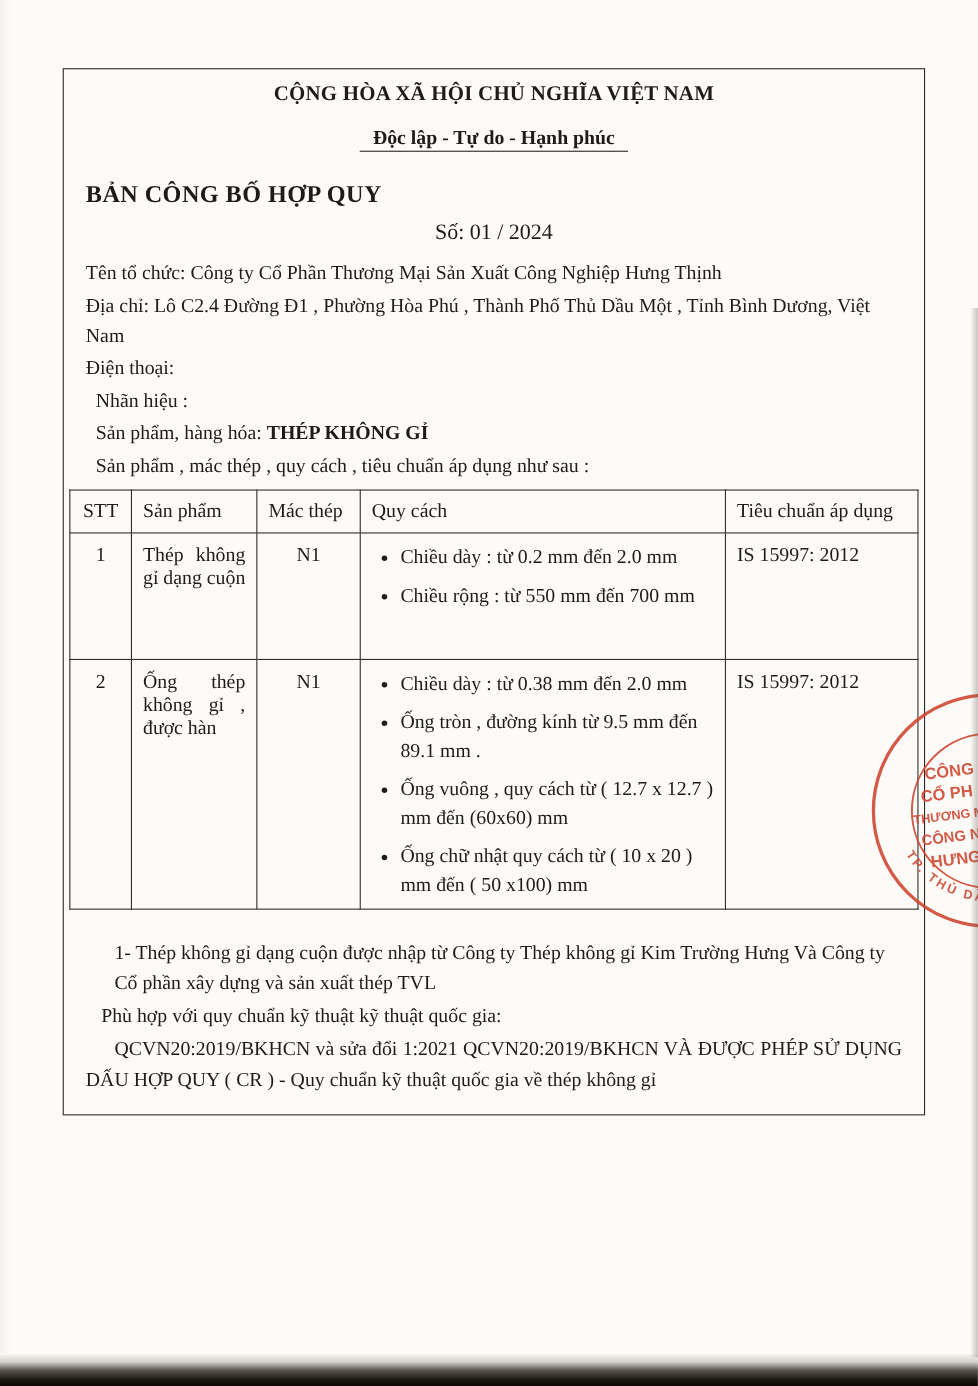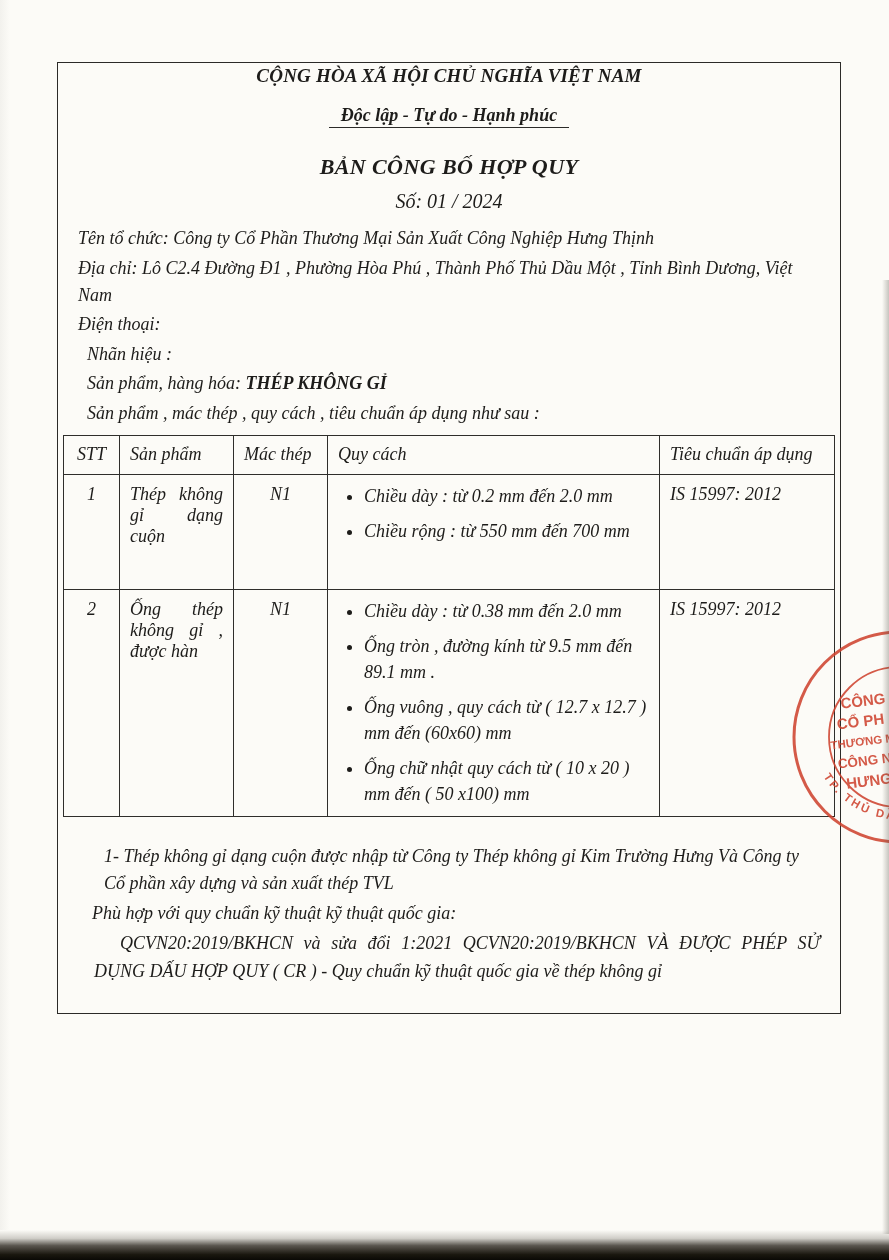--- a/index.html
+++ b/index.html
@@ -1,41 +1,41 @@
 <!DOCTYPE html>
 <html><head>
 <meta charset="utf-8">
 <style>
   html,body{margin:0;padding:0;background:#ffffff;}
   .page{position:relative;width:889px;height:1260px;background:#fcfbf7;overflow:hidden;
         font-family:"Liberation Serif",serif;color:#1d1c1a;}
   .frame{position:absolute;left:57px;top:62px;width:784px;height:952px;
-         border:1.5px solid #2b2a28;box-sizing:border-box;padding:0 20px 0 20px;font-style:italic;}
+         border:1.5px solid #2b2a28;box-sizing:border-box;padding:10px 20px 0 20px;}
   .center{text-align:center;}
   .nat-title{font-size:19px;font-weight:bold;letter-spacing:.2px;margin-top:2px;}
   .motto{display:inline-block;font-size:18px;font-weight:bold;
          border-bottom:1.7px solid #2b2a28;padding:2px 12px 1px;margin-top:16px;}
-  .doc-title{font-size:22px;font-weight:bold;margin:26px 0 10px;text-align:center;letter-spacing:.4px;}
+  .doc-title{font-size:22px;font-weight:bold;margin:26px 0 10px;letter-spacing:.4px;}
   .doc-no{font-size:20px;text-align:center;margin-bottom:12px;}
   p{font-size:18px;line-height:1.5;margin:2.5px 0;}
   .ind{padding-left:9px;}
   table{border-collapse:collapse;width:calc(100% + 30px);margin:8px -15px 0;table-layout:fixed;font-size:18px;}
   th,td{border:1.2px solid #2f2e2b;vertical-align:top;text-align:left;font-weight:normal;padding:9px 10px;}
   th{vertical-align:middle;height:24px;padding:7px 10px;}
   th.c,td.c{text-align:center;margin-top:36px;}
   td.sp{text-align:justify;}
   td.r1{height:96px;}
   td ul{margin:0;padding-left:26px;}
   td li{margin:0 0 10px;line-height:1.42;}
   td li:last-child{margin-bottom:0;}
   .notes{margin-top:26px;}
   .note1{padding-left:26px;}
   .note2{padding-left:56px;text-indent:-30px;margin-top:3px;}
   .prov,.conform{padding-left:14px;margin-top:3px;}
-  .std{text-align:justify;text-indent:26px;margin-top:3px;line-height:1.55;margin-left:16px;}
+  .std{text-align:justify;text-indent:26px;margin-top:3px;line-height:1.55;}
   .stamp{position:absolute;left:783px;top:622px;opacity:.88;}
   .scan-bottom{position:absolute;left:0;right:0;bottom:0;height:30px;
     background:linear-gradient(to bottom, rgba(140,136,128,0) 0%, rgba(140,136,128,.4) 28%,
                #5a564f 52%, #1a170f 82%, #0a0905 100%);}
   .scan-right{position:absolute;top:280px;bottom:26px;right:0;width:7px;
     background:linear-gradient(to right, rgba(90,85,75,0), rgba(90,85,75,.33));}
   .scan-left{position:absolute;top:0;bottom:30px;left:0;width:10px;
     background:linear-gradient(to right, rgba(60,58,52,.05), rgba(60,58,52,0));}
 </style>
 </head>

